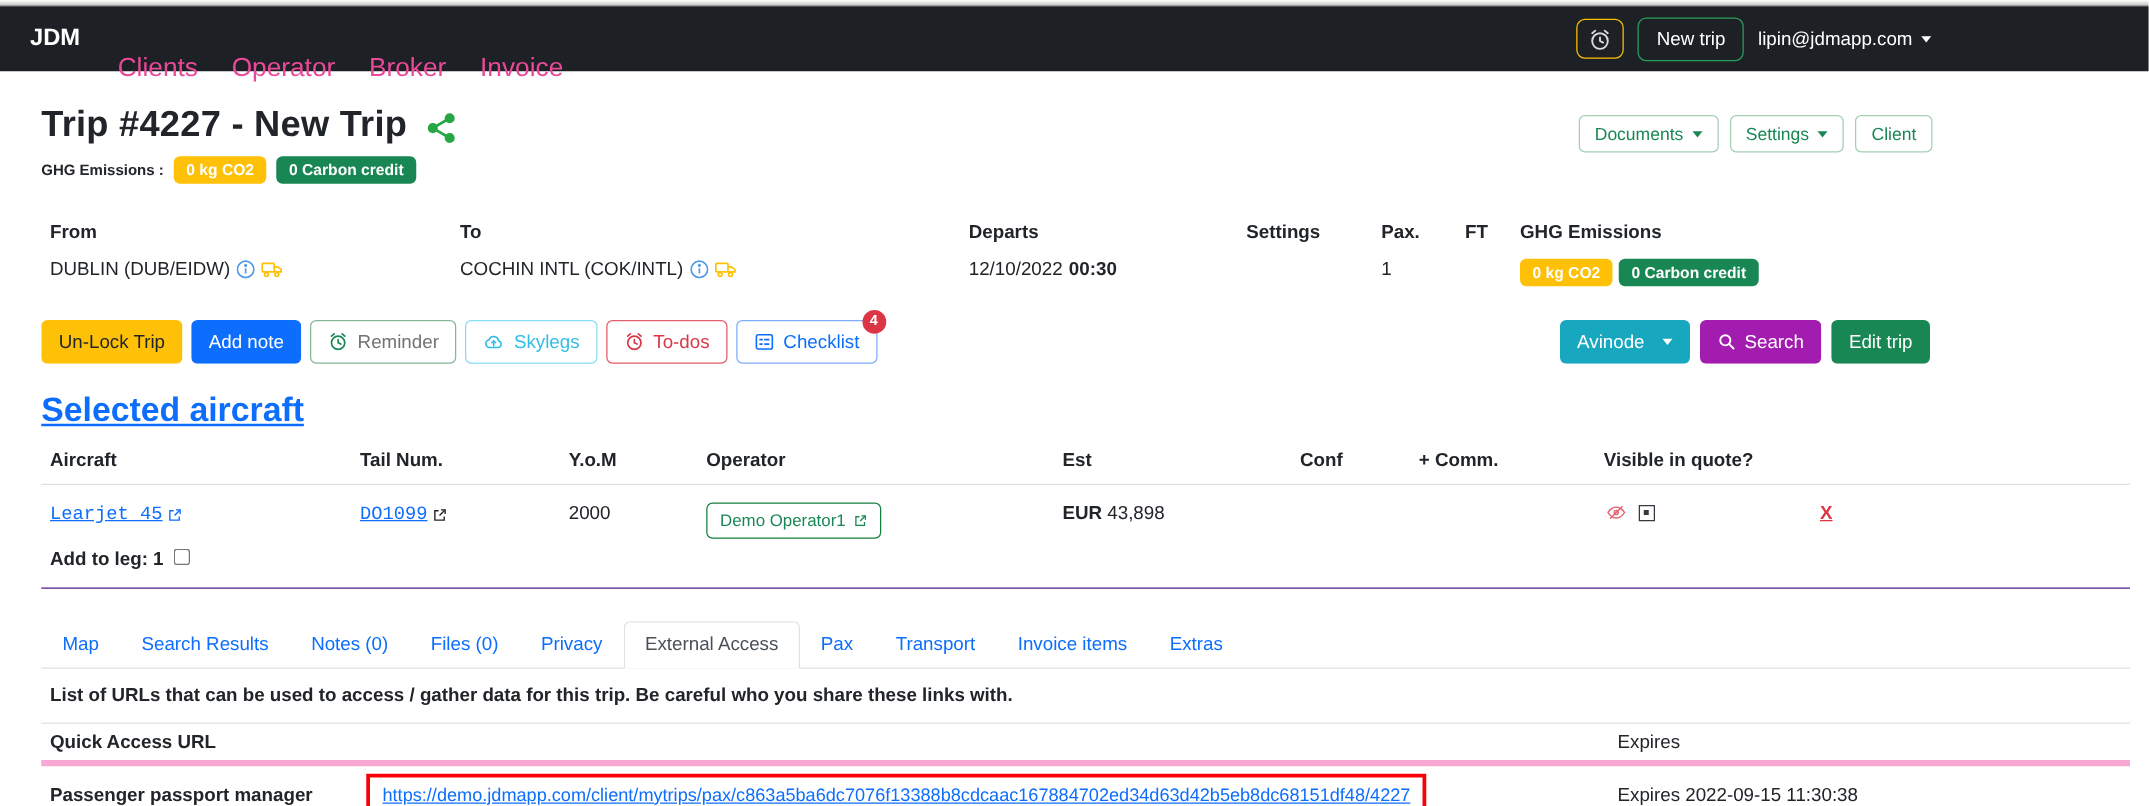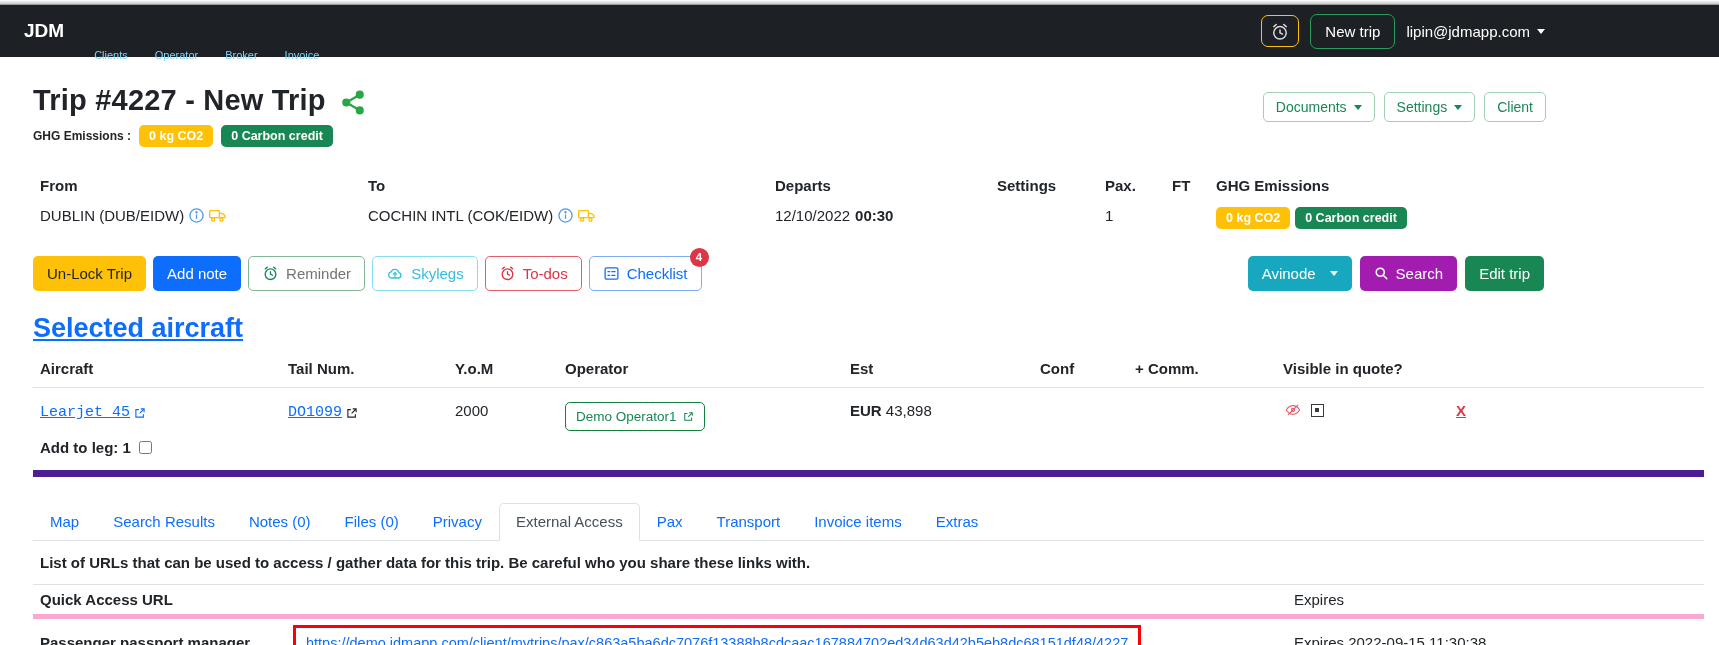--- a/index.html
+++ b/index.html
@@ -7,21 +7,21 @@
   body {
     width:1719px; height:645px; overflow:hidden;
     font-family:"Liberation Sans", sans-serif;
     color:#212529; background:#fff; font-size:15px;
   }
   .top-strip { height:5px; background:linear-gradient(#ffffff,#c9c9c9); border-bottom:1px solid #9a9a9a; }
 
   
   .navbar { background:#1d2125; height:52px; display:flex; align-items:center; padding:0 24px; }
   .brand { color:#fff; font-weight:bold; font-size:19px; margin-right:30px; text-decoration:none; }
-  .nav-link { color:#7dd3fc; font-size:11px; margin-right:27px; text-decoration:none;margin-top:48px; }
+  .nav-link { color:#ec4899; font-size:21px; margin-right:27px; text-decoration:none;margin-top:48px; }
   .nav-right { margin-left:auto; display:flex; align-items:center; gap:11px; margin-right:150px; }
   .alarm-btn { border:1px solid #ffc107; border-radius:7px; background:transparent; padding:6px 8px 4px; cursor:pointer; display:flex; }
   .newtrip-btn { border:1px solid #2a9d5c; border-radius:7px; background:transparent; color:#fff; font-size:15px; padding:8px 14px; cursor:pointer; }
   .user-dd { color:#fff; font-size:15px; display:flex; align-items:center; cursor:pointer; }
   .caret { width:0; height:0; border-left:4.5px solid transparent; border-right:4.5px solid transparent; border-top:5px solid currentColor; display:inline-block; margin-left:7px; }
 
   
   .container { padding:0 15px 0 33px; }
   .header-row { display:flex; align-items:flex-start; margin-top:27px; }
   .page-title { font-size:29px; font-weight:bold; letter-spacing:.2px; display:flex; align-items:center; gap:12px; }
@@ -64,21 +64,21 @@
   .at-grid { display:grid; grid-template-columns:248px 167px 110px 285px 190px 95px 148px 173px 1fr; align-items:start; }
   .at-header { font-weight:bold; font-size:15px; padding:16px 0 10px 7px; border-bottom:1px solid #dee2e6; }
   .at-header > div { padding-right:6px; }
   .at-row { padding:14px 0 2px 7px; font-size:15px; }
   .blue-link { color:#0d6efd; text-decoration:underline; cursor:pointer; display:inline-flex; align-items:center; gap:4px;font-family:Liberation Mono, monospace; }
   .op-btn { border:1px solid #15803d; color:#198754; border-radius:5px; background:#fff; font-size:13.5px; padding:6px 10px; cursor:pointer; display:inline-flex; align-items:center; gap:6px; }
   .quote-icons { display:flex; align-items:center; gap:8px; }
   .sq-dot { width:13px; height:13px; border:1.5px solid #343a40; display:inline-block; position:relative; cursor:pointer; }
   .sq-dot::after { content:""; position:absolute; left:3px; top:3px; width:4px; height:4px; background:#343a40; }
   .remove-x { color:#dc3545; font-weight:bold; cursor:pointer; text-decoration:underline; }
-  .add-leg { font-weight:bold; font-size:15px; padding:6px 0 14px 7px; border-bottom:7px solid #4c1d95; display:flex; align-items:center; gap:4px; }
+  .add-leg { font-weight:bold; font-size:15px; padding:6px 0 14px 7px; border-bottom:1px solid #4c1d95; display:flex; align-items:flex-start; gap:4px; }
   .add-leg input { margin:0 0 0 4px; }
 
   
   .tabs { display:flex; border-bottom:1px solid #dee2e6; margin-top:26px; font-size:15px; }
   .tab { padding:9px 16px 10px; color:#0d6efd; cursor:pointer; border:1px solid transparent; border-radius:5px 5px 0 0; margin-bottom:-1px; text-decoration:none; }
   .tab.active { color:#495057; background:#fff; border-color:#dee2e6 #dee2e6 #fff; }
 
   
   .intro { font-weight:bold; font-size:15px; padding:13px 0 13px 7px; border-bottom:1px solid #dee2e6; }
   .access-row { display:grid; grid-template-columns:253px 1fr 410px; align-items:center; border-bottom:5px solid #f9a8d4; padding:6px 0 6px 7px; min-height:33px; font-size:15px; }
@@ -172,21 +172,21 @@
               <path d="M15 7h4l4 3v3h-8"></path>
               <circle cx="6" cy="16" r="2.2"></circle>
               <circle cx="18" cy="16" r="2.2"></circle>
           </svg>
         </span>
       </div>
     </div>
     <div>
       <div class="fi-label">To</div>
       <div class="fi-value">
-        <span>COCHIN INTL (COK/EIDW)</span>
+        <span>COCHIN INTL (COK/INTL)</span>
         <span class="icon-btn">
           <svg width="15" height="15" viewBox="0 0 16 16" fill="none" stroke="#4c9be8" stroke-width="1.4">
             <circle cx="8" cy="8" r="7"></circle>
               <line x1="8" y1="7" x2="8" y2="11.5"></line>
               <circle cx="8" cy="4.6" r="0.6" fill="#4c9be8"></circle>
           </svg>
         </span>
         <span class="icon-btn">
           <svg width="18" height="15" viewBox="0 0 26 20" fill="none" stroke="#ffc107" stroke-width="2">
             <rect x="1" y="3" width="14" height="10" rx="1"></rect>

